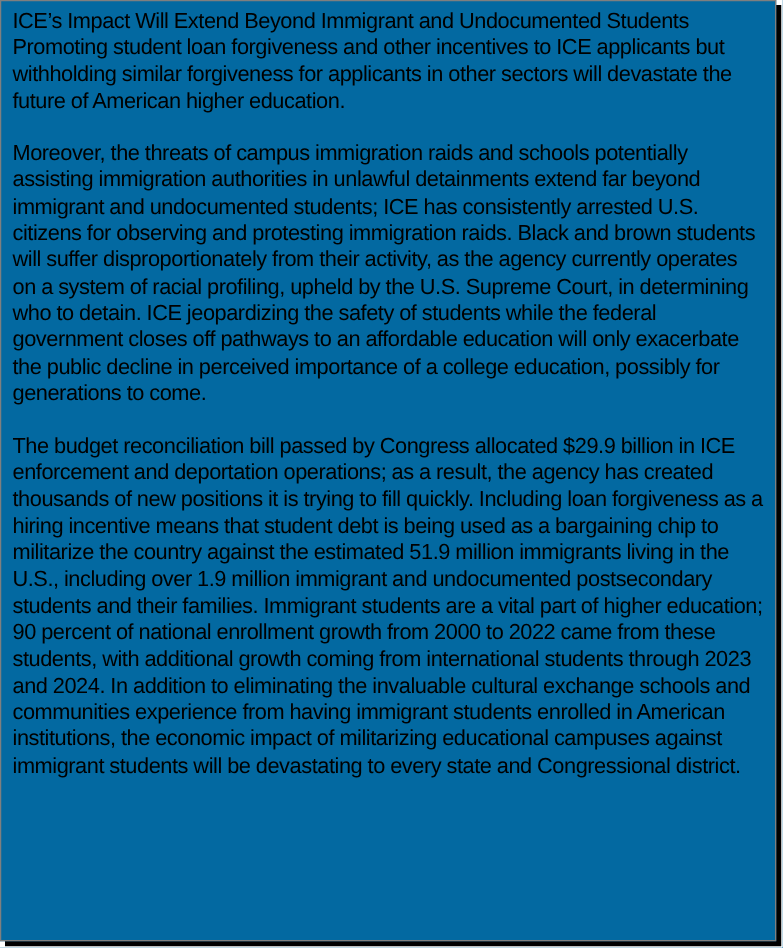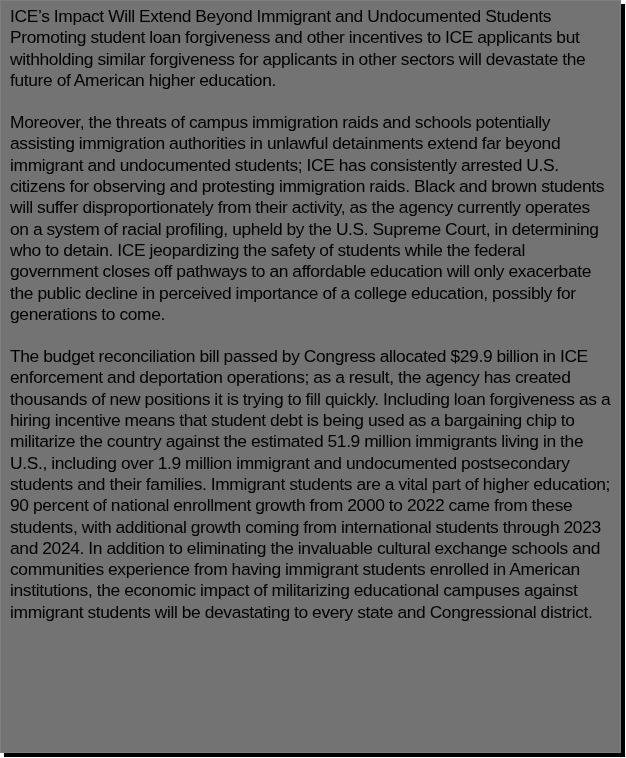--- a/index.html
+++ b/index.html
@@ -13,21 +13,21 @@
       overflow: hidden;
       position: relative;
     }
     .textbox {
       position: absolute;
       left: 0;
       top: 0;
       width: 621px;
       height: 753px;
       box-sizing: border-box;
-      background: #737373;
+      background: #0369a1;
       border-top: 1px solid #7f7f7f;
       border-left: 1px solid #7f7f7f;
       border-right: 1px solid #7f7f7f;
       border-bottom: 1px solid #7f7f7f;
       box-shadow: 4px 4px 0 0 #000000;
       padding: 5px 8px 0 9px;
     }
     .para {
       margin: 0 0 21px 0;
       font-family: "Liberation Sans", sans-serif;

